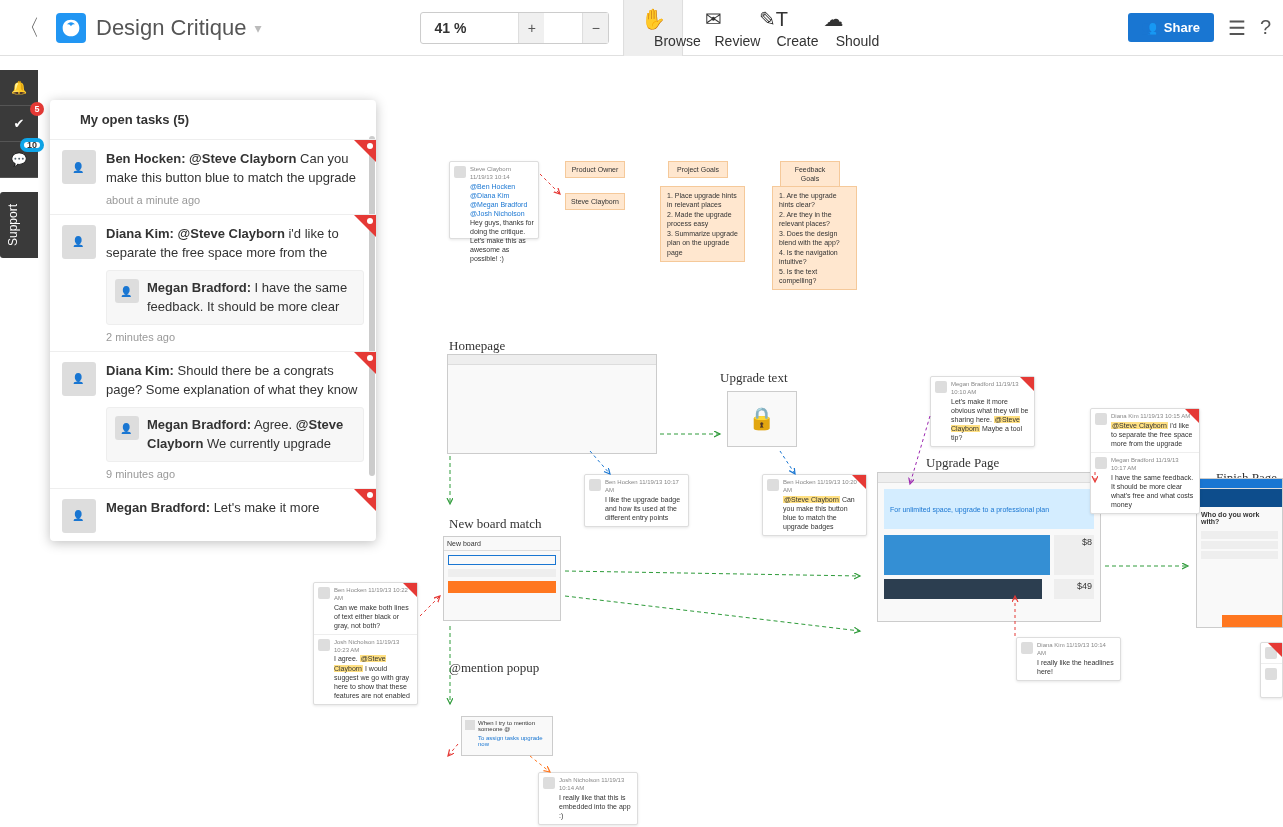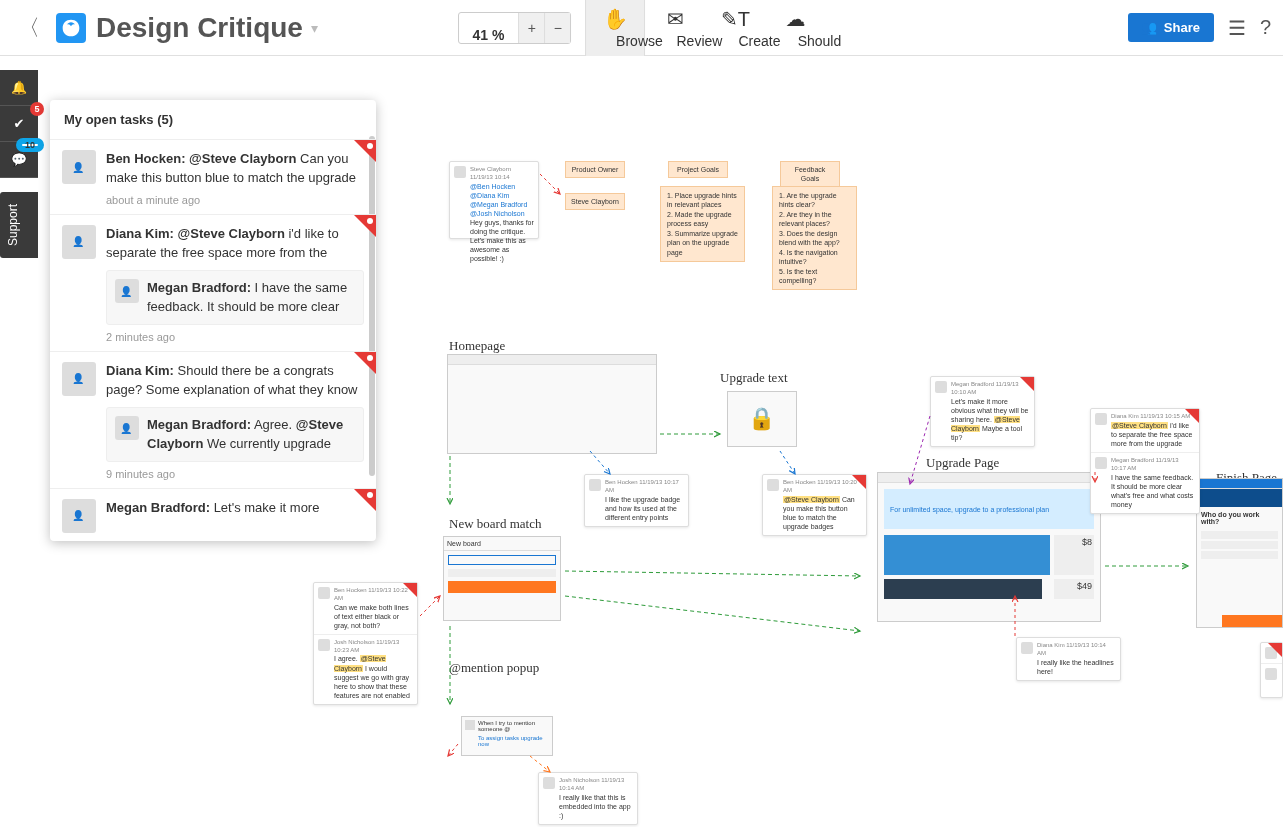--- a/index.html
+++ b/index.html
@@ -4,46 +4,46 @@
 <style>
 * { box-sizing: border-box; margin: 0; padding: 0; }
 body { font-family: "Helvetica Neue", Arial, sans-serif; font-size: 13px; color: #333; background: #fff; overflow: hidden; width: 1283px; height: 827px; position: relative; }
 
 
 .topbar { height: 56px; border-bottom: 1px solid #e0e0e0; display: flex; align-items: center; padding: 0 12px; background: #fff; position: relative; }
 .back-btn { font-size: 22px; color: #666; cursor: pointer; padding: 4px 6px; }
 .app-logo { width: 30px; height: 30px; background: #2196F3; border-radius: 4px; margin: 0 10px; display: flex; align-items: center; justify-content: center; }
 .app-logo svg { width: 20px; height: 20px; }
 .title-wrap { display: flex; align-items: center; gap: 8px; }
-.board-title { font-size: 28px; font-weight: 700; color: #555; }
+.board-title { font-size: 22px; font-weight: 400; color: #555; }
 .chev { color: #bbb; font-size: 14px; }
 
 .center-tools { position: absolute; left: 50%; transform: translateX(-50%); display: flex; align-items: center; height: 100%; }
-.zoom-box { display: flex; align-items: flex-end; border: 1px solid #ccc; border-radius: 3px; height: 32px; margin-right: 14px; }
+.zoom-box { display: flex; align-items: center; border: 1px solid #ccc; border-radius: 3px; height: 32px; margin-right: 14px; gap: 38px; }
 .zoom-val { padding: 0 14px; font-weight: 600; font-size: 14px; }
 .zoom-btn { width: 26px; height: 30px; background: #f0f0f0; border-left: 1px solid #ddd; display: flex; align-items: center; justify-content: center; cursor: pointer; font-size: 14px; color: #555; }
 .mode-btn { width: 60px; height: 56px; display: flex; flex-direction: column; align-items: center; justify-content: center; gap: 2px; cursor: pointer; color: #333; }
 .mode-btn.active { background: #eee; border-left: 1px solid #ddd; border-right: 1px solid #ddd; }
 .mode-btn .micon { font-size: 20px; height: 24px; display: flex; align-items: center; }
 .mode-btn .mlabel { font-size: 14px; margin-left: 48px; }
 
 .right-tools { margin-left: auto; display: flex; align-items: center; gap: 14px; }
 .share-btn { background: #1976D2; color: #fff; border: none; border-radius: 3px; padding: 7px 14px; font-size: 13px; font-weight: 600; display: flex; align-items: center; gap: 6px; cursor: pointer; }
 .ricon { font-size: 20px; color: #555; cursor: pointer; }
 
 
 .left-rail { position: absolute; left: 0; top: 70px; display: flex; flex-direction: column; }
 .rail-item { width: 38px; height: 36px; background: #3a3a3a; color: #fff; display: flex; align-items: center; justify-content: center; position: relative; border-bottom: 1px solid #555; cursor: pointer; }
 .rail-item .badge { position: absolute; top: -4px; right: -6px; background: #e53935; color: #fff; font-size: 9px; border-radius: 8px; min-width: 14px; height: 14px; display: flex; align-items: center; justify-content: center; padding: 0 3px; font-weight: 600; }
-.rail-item.white-badge .badge { background: #fff; color: #333; border: 6px solid #0ea5e9; }
+.rail-item.white-badge .badge { background: #fff; color: #333; border: 4px solid #0ea5e9; }
 .support-tab { margin-top: 14px; background: #3a3a3a; color: #fff; writing-mode: vertical-rl; transform: rotate(180deg); padding: 12px 6px; font-size: 12px; cursor: pointer; border-radius: 0 3px 3px 0; }
 
 
 .tasks-panel { position: absolute; left: 50px; top: 100px; width: 326px; background: #fff; border-radius: 4px; box-shadow: 0 2px 12px rgba(0,0,0,0.25); overflow: hidden; }
-.tasks-head { padding: 12px 14px; font-weight: 600; font-size: 13px; color: #333; }
+.tasks-head { padding: 12px 30px; font-weight: 600; font-size: 13px; color: #333; }
 .task { border-top: 1px solid #eee; padding: 10px 12px 8px 12px; position: relative; }
 .task .corner { position: absolute; top: 0; right: 0; width: 0; height: 0; border-left: 22px solid transparent; border-top: 22px solid #e53935; }
 .task .dot { position: absolute; top: 3px; right: 3px; width: 6px; height: 6px; background: #fff; border-radius: 50%; }
 .task-row { display: flex; gap: 10px; }
 .avatar { width: 34px; height: 34px; border-radius: 3px; background: #ddd; flex-shrink: 0; display: flex; align-items: center; justify-content: center; font-size: 10px; color: #888; overflow: hidden; }
 .avatar.sm { width: 24px; height: 24px; }
 .task-body { flex: 1; line-height: 1.45; font-size: 13px; }
 .task-body .author { font-weight: 600; }
 .task-body .mention { font-weight: 600; }
 .task-time { font-size: 11px; color: #999; margin-top: 6px; margin-left: 44px; }

